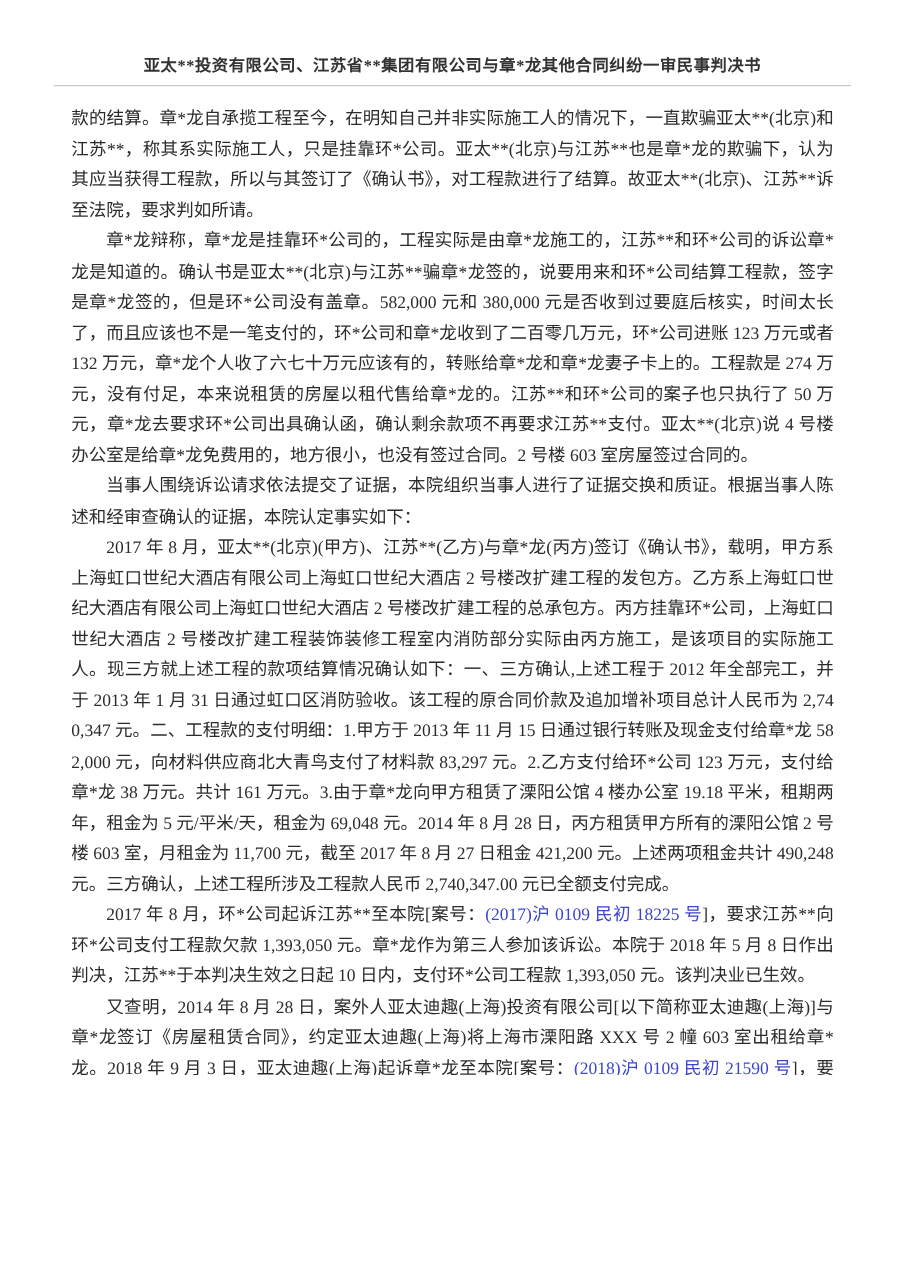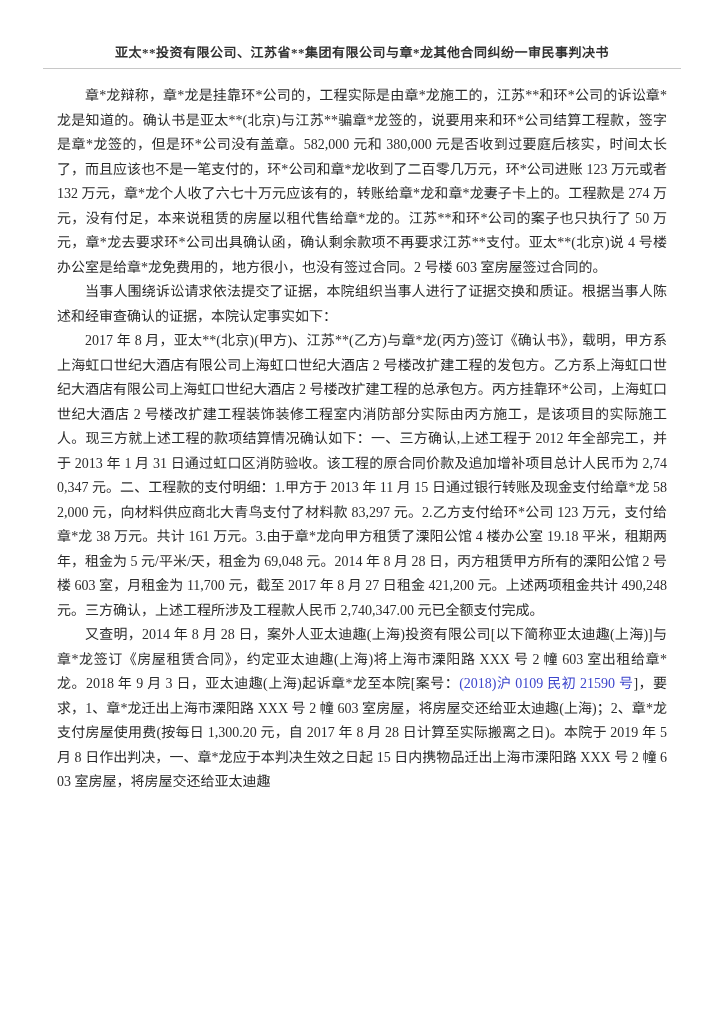--- a/index.html
+++ b/index.html
@@ -100,27 +100,29 @@
 <body>
 
 <div class="page">
 
   <header class="doc-header">
     <div class="doc-title">亚太**投资有限公司、江苏省**集团有限公司与章*龙其他合同纠纷一审民事判决书</div>
     <div class="header-rule"></div>
   </header>
 
   <main class="content">
+    <p class="para no-indent">款的结算。章*龙自承揽工程至今，在明知自己并非实际施工人的情况下，一直欺骗亚太**(北京)和江苏**，称其系实际施工人，只是挂靠环*公司。亚太**(北京)与江苏**也是章*龙的欺骗下，认为其应当获得工程款，所以与其签订了《确认书》，对工程款进行了结算。故亚太**(北京)、江苏**诉至法院，要求判如所请。</p>
 
     <p class="para">章*龙辩称，章*龙是挂靠环*公司的，工程实际是由章*龙施工的，江苏**和环*公司的诉讼章*龙是知道的。确认书是亚太**(北京)与江苏**骗章*龙签的，说要用来和环*公司结算工程款，签字是章*龙签的，但是环*公司没有盖章。582,000 元和 380,000 元是否收到过要庭后核实，时间太长了，而且应该也不是一笔支付的，环*公司和章*龙收到了二百零几万元，环*公司进账 123 万元或者 132 万元，章*龙个人收了六七十万元应该有的，转账给章*龙和章*龙妻子卡上的。工程款是 274 万元，没有付足，本来说租赁的房屋以租代售给章*龙的。江苏**和环*公司的案子也只执行了 50 万元，章*龙去要求环*公司出具确认函，确认剩余款项不再要求江苏**支付。亚太**(北京)说 4 号楼办公室是给章*龙免费用的，地方很小，也没有签过合同。2 号楼 603 室房屋签过合同的。</p>
 
     <p class="para">当事人围绕诉讼请求依法提交了证据，本院组织当事人进行了证据交换和质证。根据当事人陈述和经审查确认的证据，本院认定事实如下：</p>
 
     <p class="para">2017 年 8 月，亚太**(北京)(甲方)、江苏**(乙方)与章*龙(丙方)签订《确认书》，载明，甲方系上海虹口世纪大酒店有限公司上海虹口世纪大酒店 2 号楼改扩建工程的发包方。乙方系上海虹口世纪大酒店有限公司上海虹口世纪大酒店 2 号楼改扩建工程的总承包方。丙方挂靠环*公司，上海虹口世纪大酒店 2 号楼改扩建工程装饰装修工程室内消防部分实际由丙方施工，是该项目的实际施工人。现三方就上述工程的款项结算情况确认如下：一、三方确认,上述工程于 2012 年全部完工，并于 2013 年 1 月 31 日通过虹口区消防验收。该工程的原合同价款及追加增补项目总计人民币为 2,740,347 元。二、工程款的支付明细：1.甲方于 2013 年 11 月 15 日通过银行转账及现金支付给章*龙 582,000 元，向材料供应商北大青鸟支付了材料款 83,297 元。2.乙方支付给环*公司 123 万元，支付给章*龙 38 万元。共计 161 万元。3.由于章*龙向甲方租赁了溧阳公馆 4 楼办公室 19.18 平米，租期两年，租金为 5 元/平米/天，租金为 69,048 元。2014 年 8 月 28 日，丙方租赁甲方所有的溧阳公馆 2 号楼 603 室，月租金为 11,700 元，截至 2017 年 8 月 27 日租金 421,200 元。上述两项租金共计 490,248 元。三方确认，上述工程所涉及工程款人民币 2,740,347.00 元已全额支付完成。</p>
 
+    <p class="para"><span>2017 年 8 月，环*公司起诉江苏**至本院[案号：</span><a class="case-link" href="#">(2017)沪 0109 民初 18225 号</a><span>]，要求江苏**向环*公司支付工程款欠款 1,393,050 元。章*龙作为第三人参加该诉讼。本院于 2018 年 5 月 8 日作出判决，江苏**于本判决生效之日起 10 日内，支付环*公司工程款 1,393,050 元。该判决业已生效。</span></p>
 
     <p class="para"><span>又查明，2014 年 8 月 28 日，案外人亚太迪趣(上海)投资有限公司[以下简称亚太迪趣(上海)]与章*龙签订《房屋租赁合同》，约定亚太迪趣(上海)将上海市溧阳路 XXX 号 2 幢 603 室出租给章*龙。2018 年 9 月 3 日，亚太迪趣(上海)起诉章*龙至本院[案号：</span><a class="case-link" href="#">(2018)沪 0109 民初 21590 号</a><span>]，要求，1、章*龙迁出上海市溧阳路 XXX 号 2 幢 603 室房屋，将房屋交还给亚太迪趣(上海)；2、章*龙支付房屋使用费(按每日 1,300.20 元，自 2017 年 8 月 28 日计算至实际搬离之日)。本院于 2019 年 5 月 8 日作出判决，一、章*龙应于本判决生效之日起 15 日内携物品迁出上海市溧阳路 XXX 号 2 幢 603 室房屋，将房屋交还给亚太迪趣</span></p>
   </main>
 
   <footer class="doc-footer">
     <div class="brand">
       <svg class="brand-logo" viewBox="0 0 24 24" aria-hidden="true">
         <circle cx="12" cy="4.6" r="2.3" fill="#85bc20"></circle>
         <circle cx="6.6" cy="6.9" r="2.3" fill="#a4cb39"></circle>
         <circle cx="17.4" cy="6.9" r="2.3" fill="#ea8f1f"></circle>

